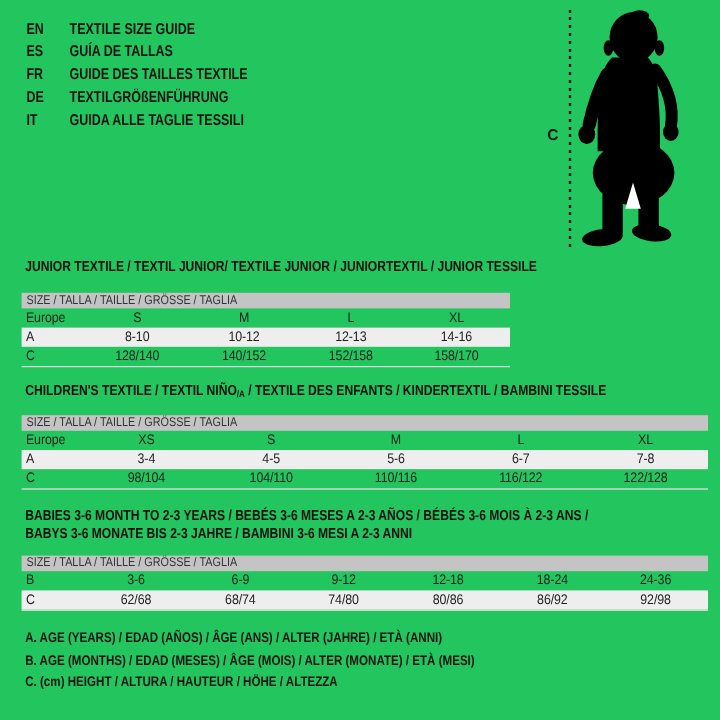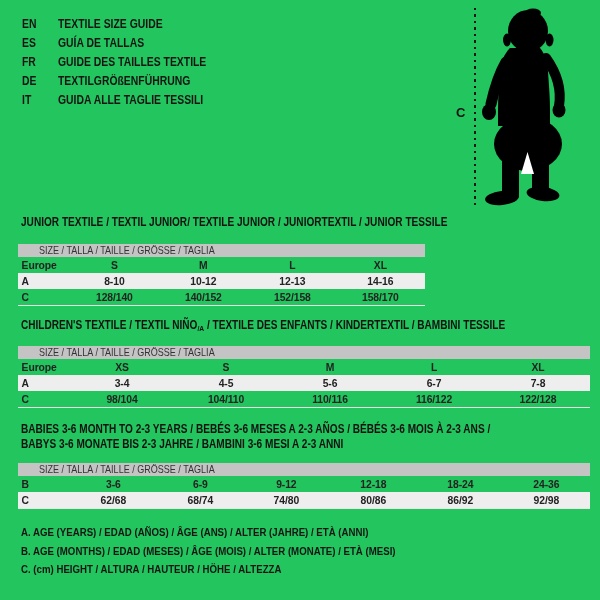--- a/index.html
+++ b/index.html
@@ -27,24 +27,24 @@
   #junior-title   { top:215px; }
   #children-title { top:318px; }
   #babies-title   { top:422px; }
 
   
   .size-table { position:absolute; left:18px; border-bottom:1px solid #e6e6e6; }
   #junior-table   { top:244px; width:407px; }
   #children-table { top:346px; width:572px; }
   #babies-table   { top:463px; width:572px; }
   .size-header { height:13px; line-height:13px; background:#c4c4c4; color:#333;
-                 font-size:10.5px; padding-left:21px; white-space:nowrap; }
+                 font-size:10.5px; padding-left:4px; white-space:nowrap; }
   .size-header span { display:inline-block; transform:scaleX(0.86); transform-origin:0 50%; }
   .t-row { display:flex; height:16px; line-height:16px; font-size:11.5px; color:#222;
-           letter-spacing:-0.1px;font-weight:bold; }
+           letter-spacing:-0.1px; }
   .t-row.alt { background:#eeeeee; }
   .t-row .c0 { flex:0 0 48px; padding-left:4px; text-align:left;
                transform:scaleX(0.9); transform-origin:0 50%; }
   .t-row .c  { flex:1; text-align:center; transform:scaleX(0.9); }
 
   
   .footnotes { position:absolute; left:21px; top:523px; }
   .footnote { line-height:18.5px; font-size:11.5px; font-weight:bold; color:#141414;
               transform:scaleX(0.84); transform-origin:0 50%; white-space:nowrap; }
 </style>

